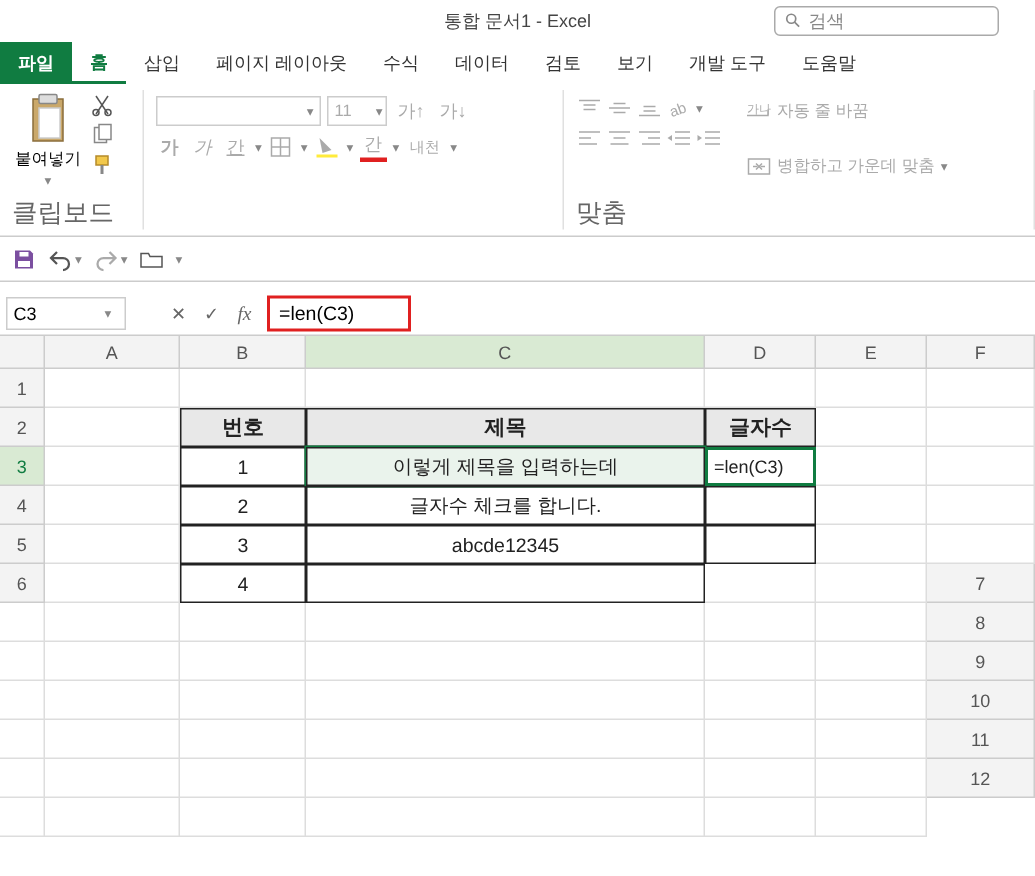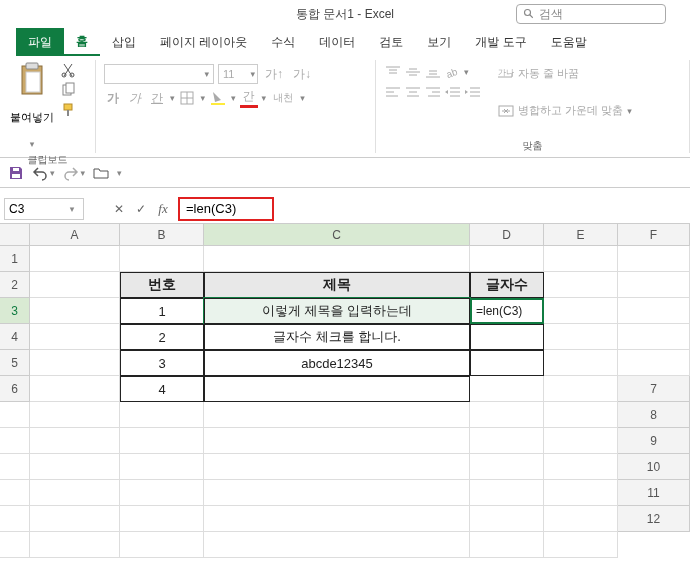--- a/index.html
+++ b/index.html
@@ -7,31 +7,31 @@
 
 
 .title-bar { position: relative; height: 28px; display: flex; align-items: center; }
 .title-text { position: absolute; left: 50%; transform: translateX(-50%); font-size: 12px; color: #444; }
 .search-box { position: absolute; right: 24px; top: 4px; width: 150px; height: 20px; border: 1px solid #aaa; border-radius: 4px; display: flex; align-items: center; padding: 0 6px; gap: 4px; color: #888; }
 .search-box svg { width: 12px; height: 12px; }
 
 
 .ribbon-tabs { height: 28px; display: flex; align-items: center; }
 .tab { padding: 0 12px; height: 28px; display: flex; align-items: center; font-size: 12px; color: #333; cursor: pointer; }
-.tab.file { background: #107c41; color: #fff; font-weight: normal; margin-left: 16px; }
+.tab.file { background: #107c41; color: #fff; font-weight: bold; }
 .tab.active { border-bottom: 2px solid #107c41; color: #107c41; font-weight: bold; }
 
 
 .ribbon-body { height: 102px; border-bottom: 1px solid #ccc; display: flex; padding: 4px 0; }
 .ribbon-group { border-right: 1px solid #e0e0e0; padding: 0 8px; display: flex; flex-direction: column; justify-content: space-between; }
-.ribbon-group-title { text-align: center; font-size: 10px; color: #666; padding-top: 2px; }
+.ribbon-group-title { text-align: left; font-size: 17px; color: #666; padding-top: 2px; }
 .group-content { display: flex; gap: 4px; flex: 1; align-items: flex-start; }
 
 
-.clipboard-main { display: flex; flex-direction: column; align-items: center; gap: 14px; padding: 2px; }
+.clipboard-main { display: flex; flex-direction: column; align-items: center; gap: 2px; padding: 2px; }
 .clipboard-main svg { width: 28px; height: 34px; }
 .clipboard-side { display: flex; flex-direction: column; gap: 4px; padding-top: 2px; }
 .clipboard-side svg { width: 16px; height: 16px; }
 
 
 .font-group-content { display: flex; flex-direction: column; gap: 4px; padding-top: 4px; color: #aaa; }
 .font-row { display: flex; gap: 4px; align-items: center; }
 .font-name-box { width: 110px; height: 20px; border: 1px solid #ccc; font-size: 11px; display: flex; align-items: center; }
 .font-size-box { width: 40px; height: 20px; border: 1px solid #ccc; font-size: 11px; display: flex; align-items: center; padding-left: 4px; }
 .font-btn { font-size: 12px; padding: 0 3px; }

